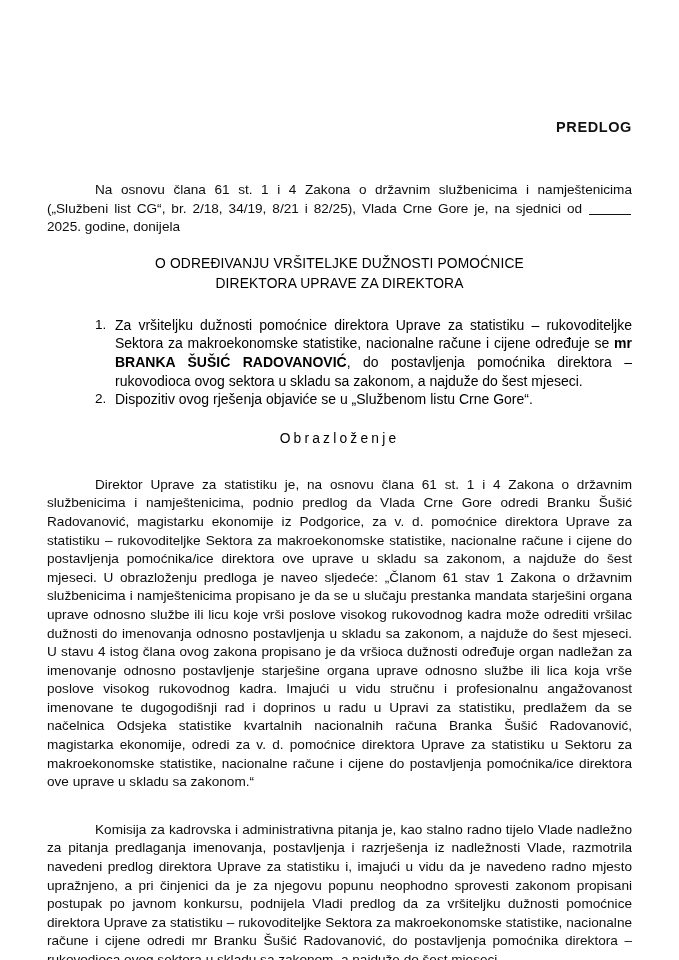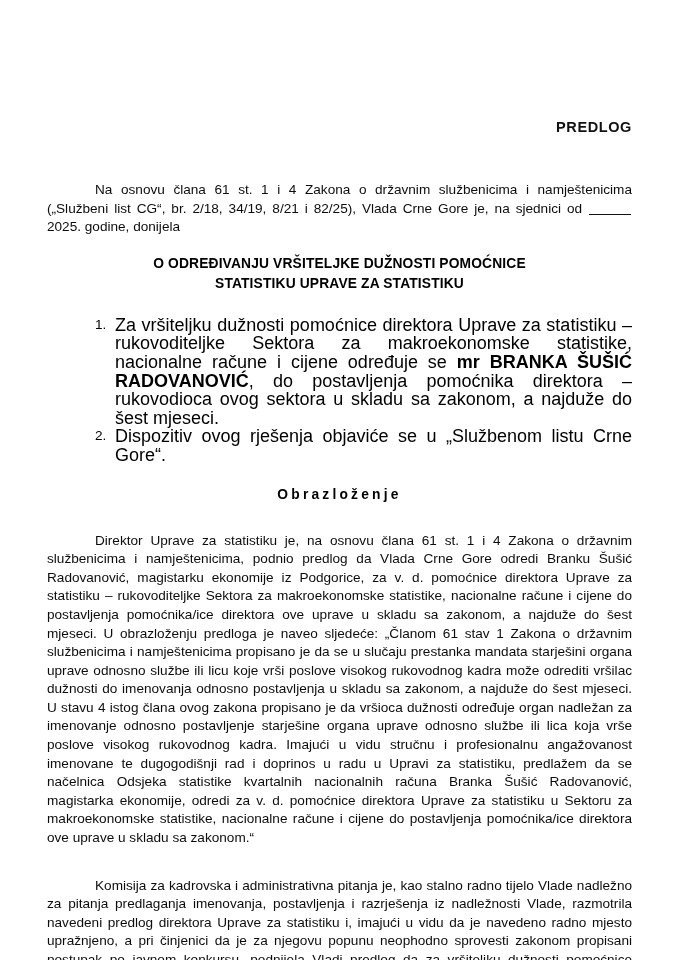--- a/index.html
+++ b/index.html
@@ -73,36 +73,36 @@
     text-align: center;
   }
   .title-main {
     font-size: 13.8px;
     font-weight: bold;
     letter-spacing: 3.4px;
     line-height: 20px;
   }
   .title-sub {
     font-size: 13.8px;
-    font-weight: bold;
+    font-weight: normal;
     line-height: 20px;
     letter-spacing: 0.15px;
   }
 
   
   ol.decisions {
     margin: 22px 0 0 0;
     padding: 0 0 0 48px;
     list-style: none;
     counter-reset: dec;
   }
   ol.decisions > li {
     position: relative;
     counter-increment: dec;
-    font-size: 18px;
+    font-size: 14px;
     line-height: 18.6px;
     text-align: justify;
     padding-left: 20px;
     margin-bottom: 0px;
   }
   ol.decisions > li::before {
     content: counter(dec) ".";
     position: absolute;
     left: 0;
     top: 0;
@@ -114,21 +114,21 @@
     font-weight: bold;
   }
 
   
   .obraz-wrap {
     margin-top: 20px;
     text-align: center;
   }
   .obraz {
     font-size: 13.8px;
-    font-weight: bold;
+    font-weight: normal;
     letter-spacing: 3.2px;
   }
 
   
   .reasoning {
     margin-top: 16px;
   }
   .reasoning p {
     margin: 0;
   }
@@ -141,21 +141,21 @@
   <div class="predlog-wrap">
     <span class="predlog">PREDLOG</span>
   </div>
 
   <div class="content">
 
     <p class="body-par indent"><span>Na osnovu člana 61 st. 1 i 4 Zakona o državnim službenicima i namještenicima („Službeni list CG“, br. 2/18, 34/19, 8/21 i 82/25), Vlada Crne Gore je, na sjednici od </span><span class="blank-line"></span><span> 2025. godine, donijela</span></p>
 
     <div class="title-block">
       <div class="title-sub">O ODREĐIVANJU VRŠITELJKE  DUŽNOSTI POMOĆNICE</div>
-      <div class="title-sub">STATISTIKU UPRAVE ZA STATISTIKU</div>
+      <div class="title-sub">DIREKTORA UPRAVE ZA DIREKTORA</div>
     </div>
 
     <ol class="decisions">
       <li><span>Za vršiteljku dužnosti pomoćnice direktora Uprave za statistiku – rukovoditeljke Sektora za makroekonomske statistike, nacionalne račune i cijene određuje se </span><b>mr BRANKA ŠUŠIĆ RADOVANOVIĆ</b><span>, do postavljenja pomoćnika direktora  – rukovodioca ovog sektora u skladu sa zakonom, a najduže do šest mjeseci.</span></li>
       <li><span>Dispozitiv ovog rješenja objaviće se u „Službenom listu Crne Gore“.</span></li>
     </ol>
 
     <div class="obraz-wrap">
       <span class="obraz">Obrazloženje</span>
     </div>

